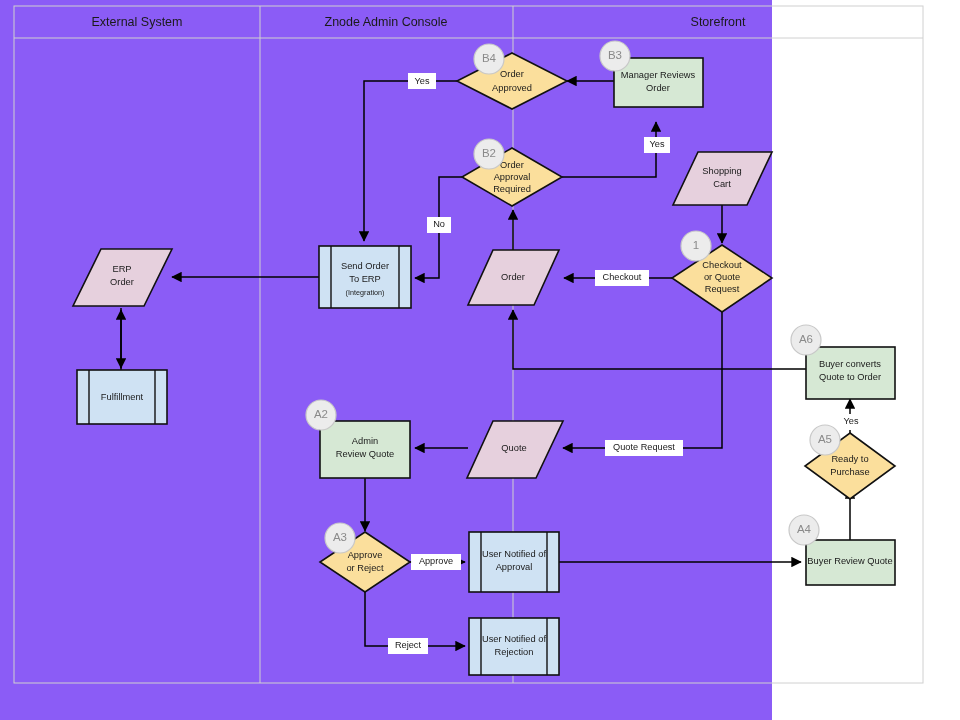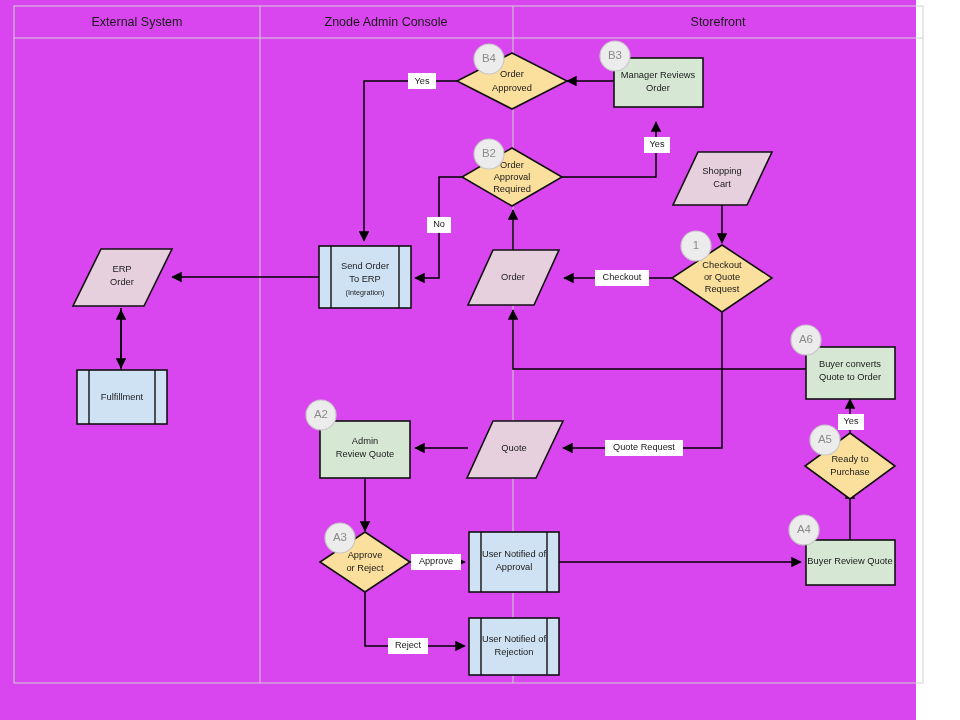--- a/index.html
+++ b/index.html
@@ -1,18 +1,18 @@
 <!DOCTYPE html>
 <html><head>
 <meta charset="utf-8">
 <style>
   html,body{margin:0;padding:0;background:#ffffff;}
   body{width:960px;height:720px;overflow:hidden;
        font-family:"Liberation Sans","DejaVu Sans",sans-serif;}
-  #stage{position:relative;width:916px;height:720px;background:#d946ef;}
+  #stage{position:relative;width:772px;height:720px;background:#8b5cf6;}
   svg{display:block;}
   .lane-line{stroke:#d0d0d0;stroke-width:1;fill:none;}
   .lane-title{font-size:12.5px;fill:#1a1a1a;text-anchor:middle;
               dominant-baseline:middle;}
   .shape{stroke:#111111;stroke-width:1.6;}
   .fill-pink{fill:#e6d0dd;}
   .fill-yellow{fill:#fbdf9c;}
   .fill-green{fill:#d6e8d4;}
   .fill-blue{fill:#cfe2f3;}
   .node-label{font-size:9.3px;fill:#1a1a1a;text-anchor:middle;

